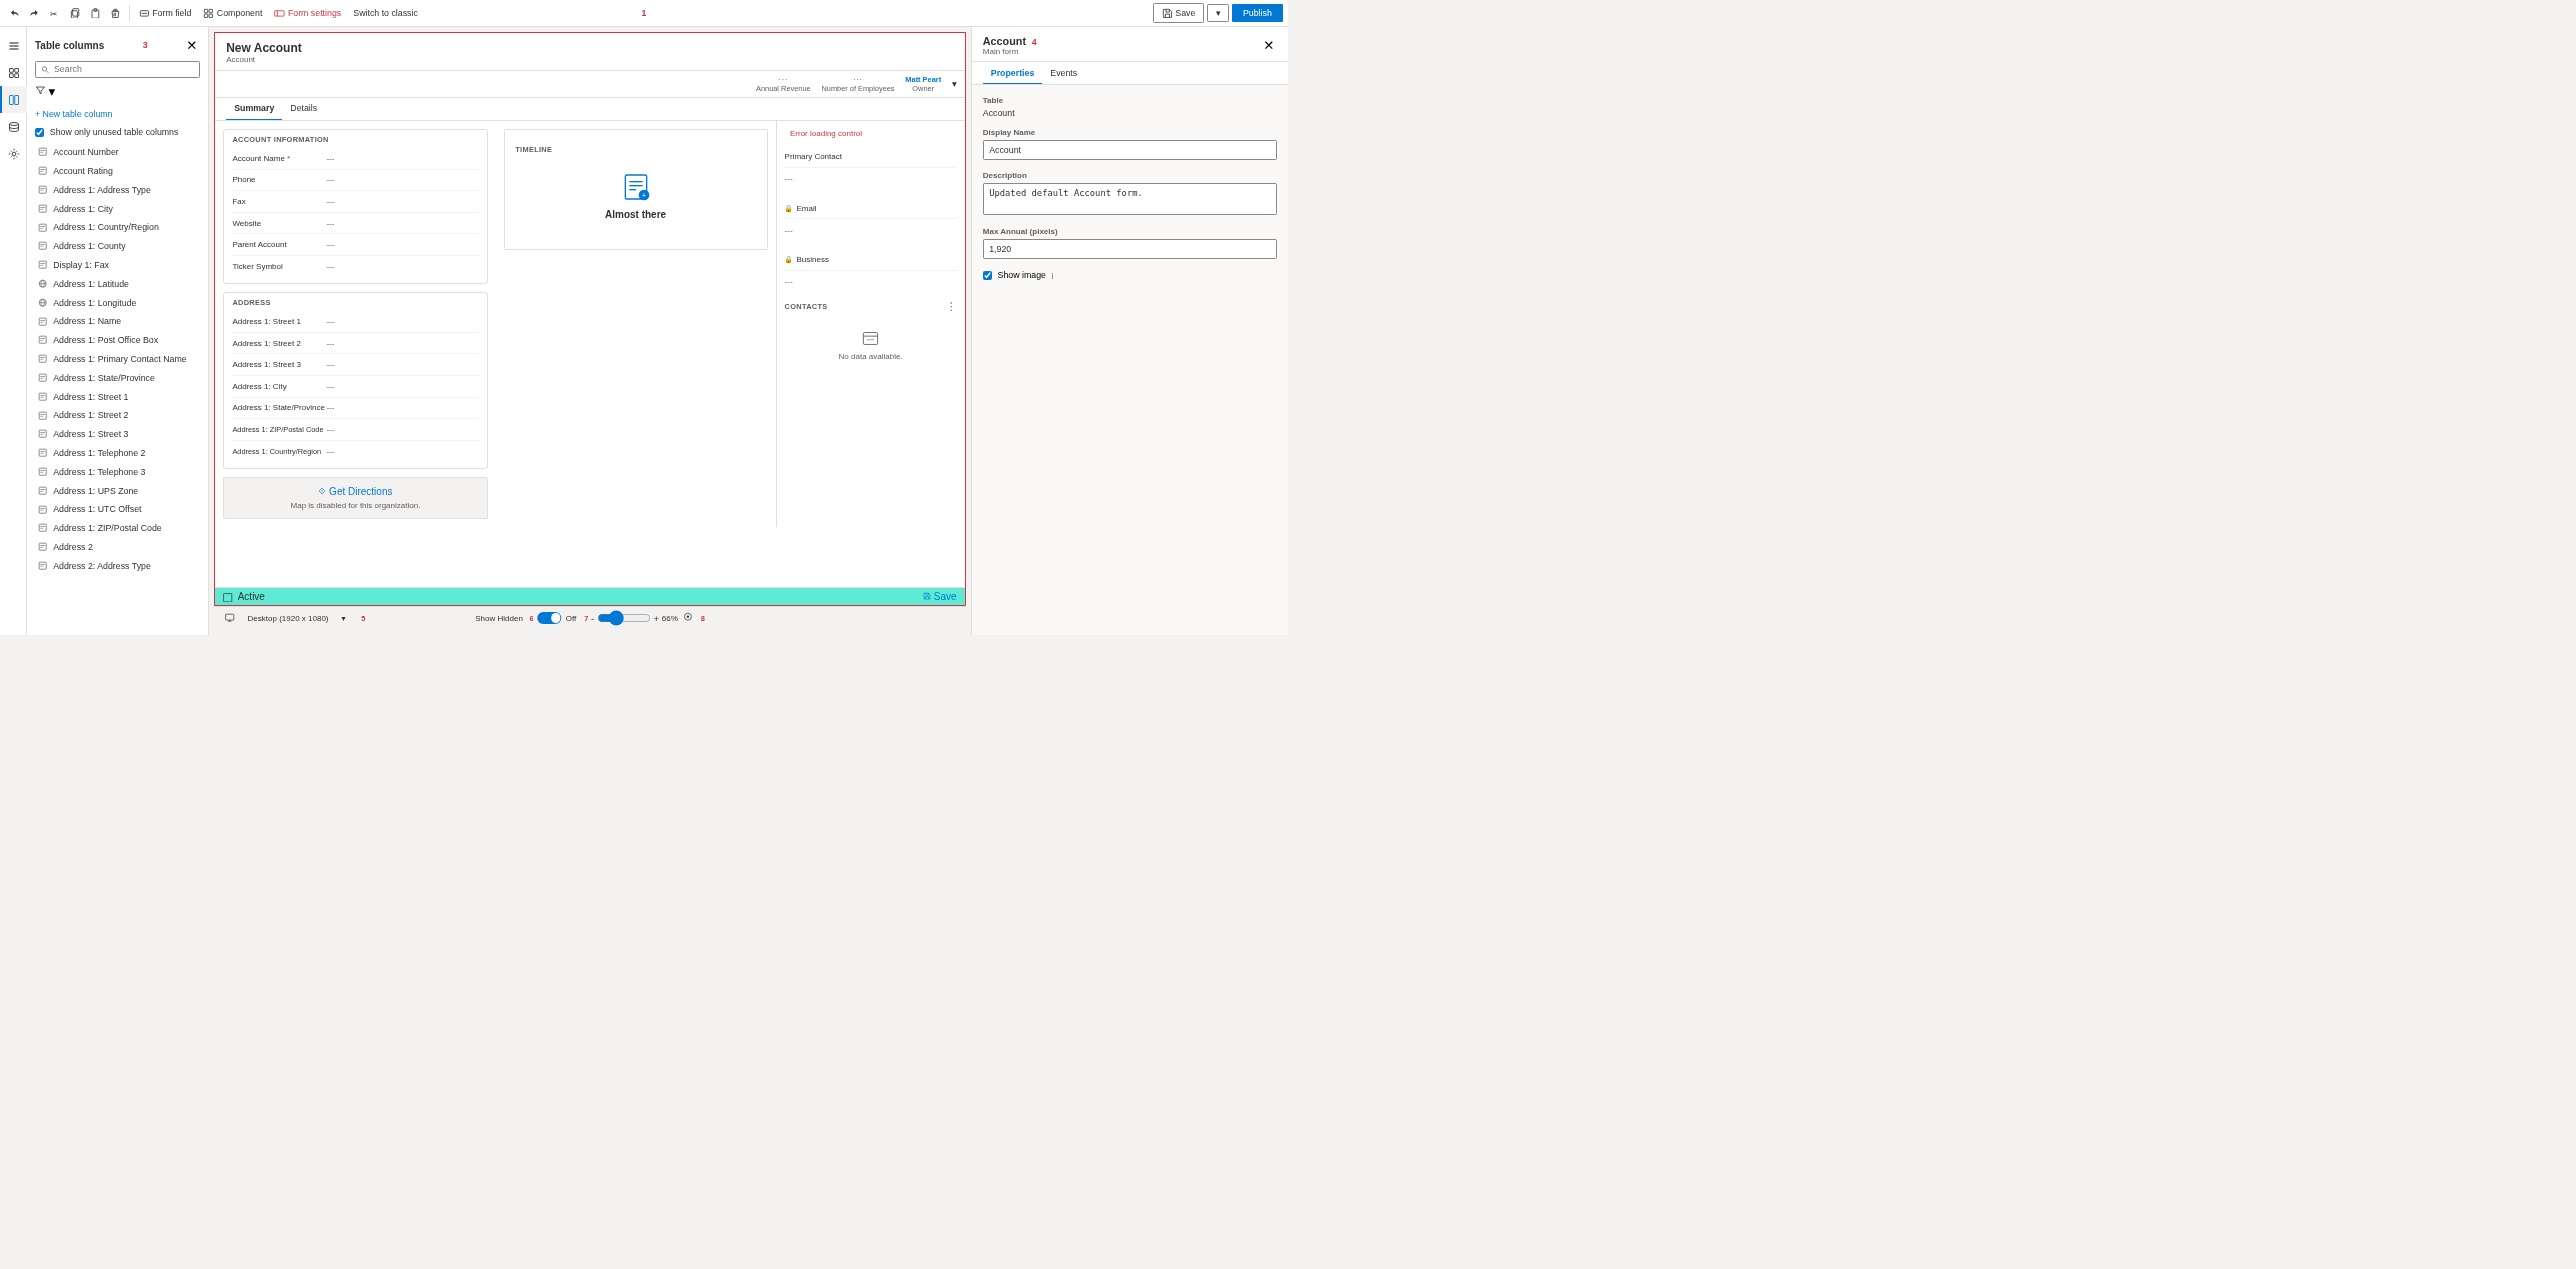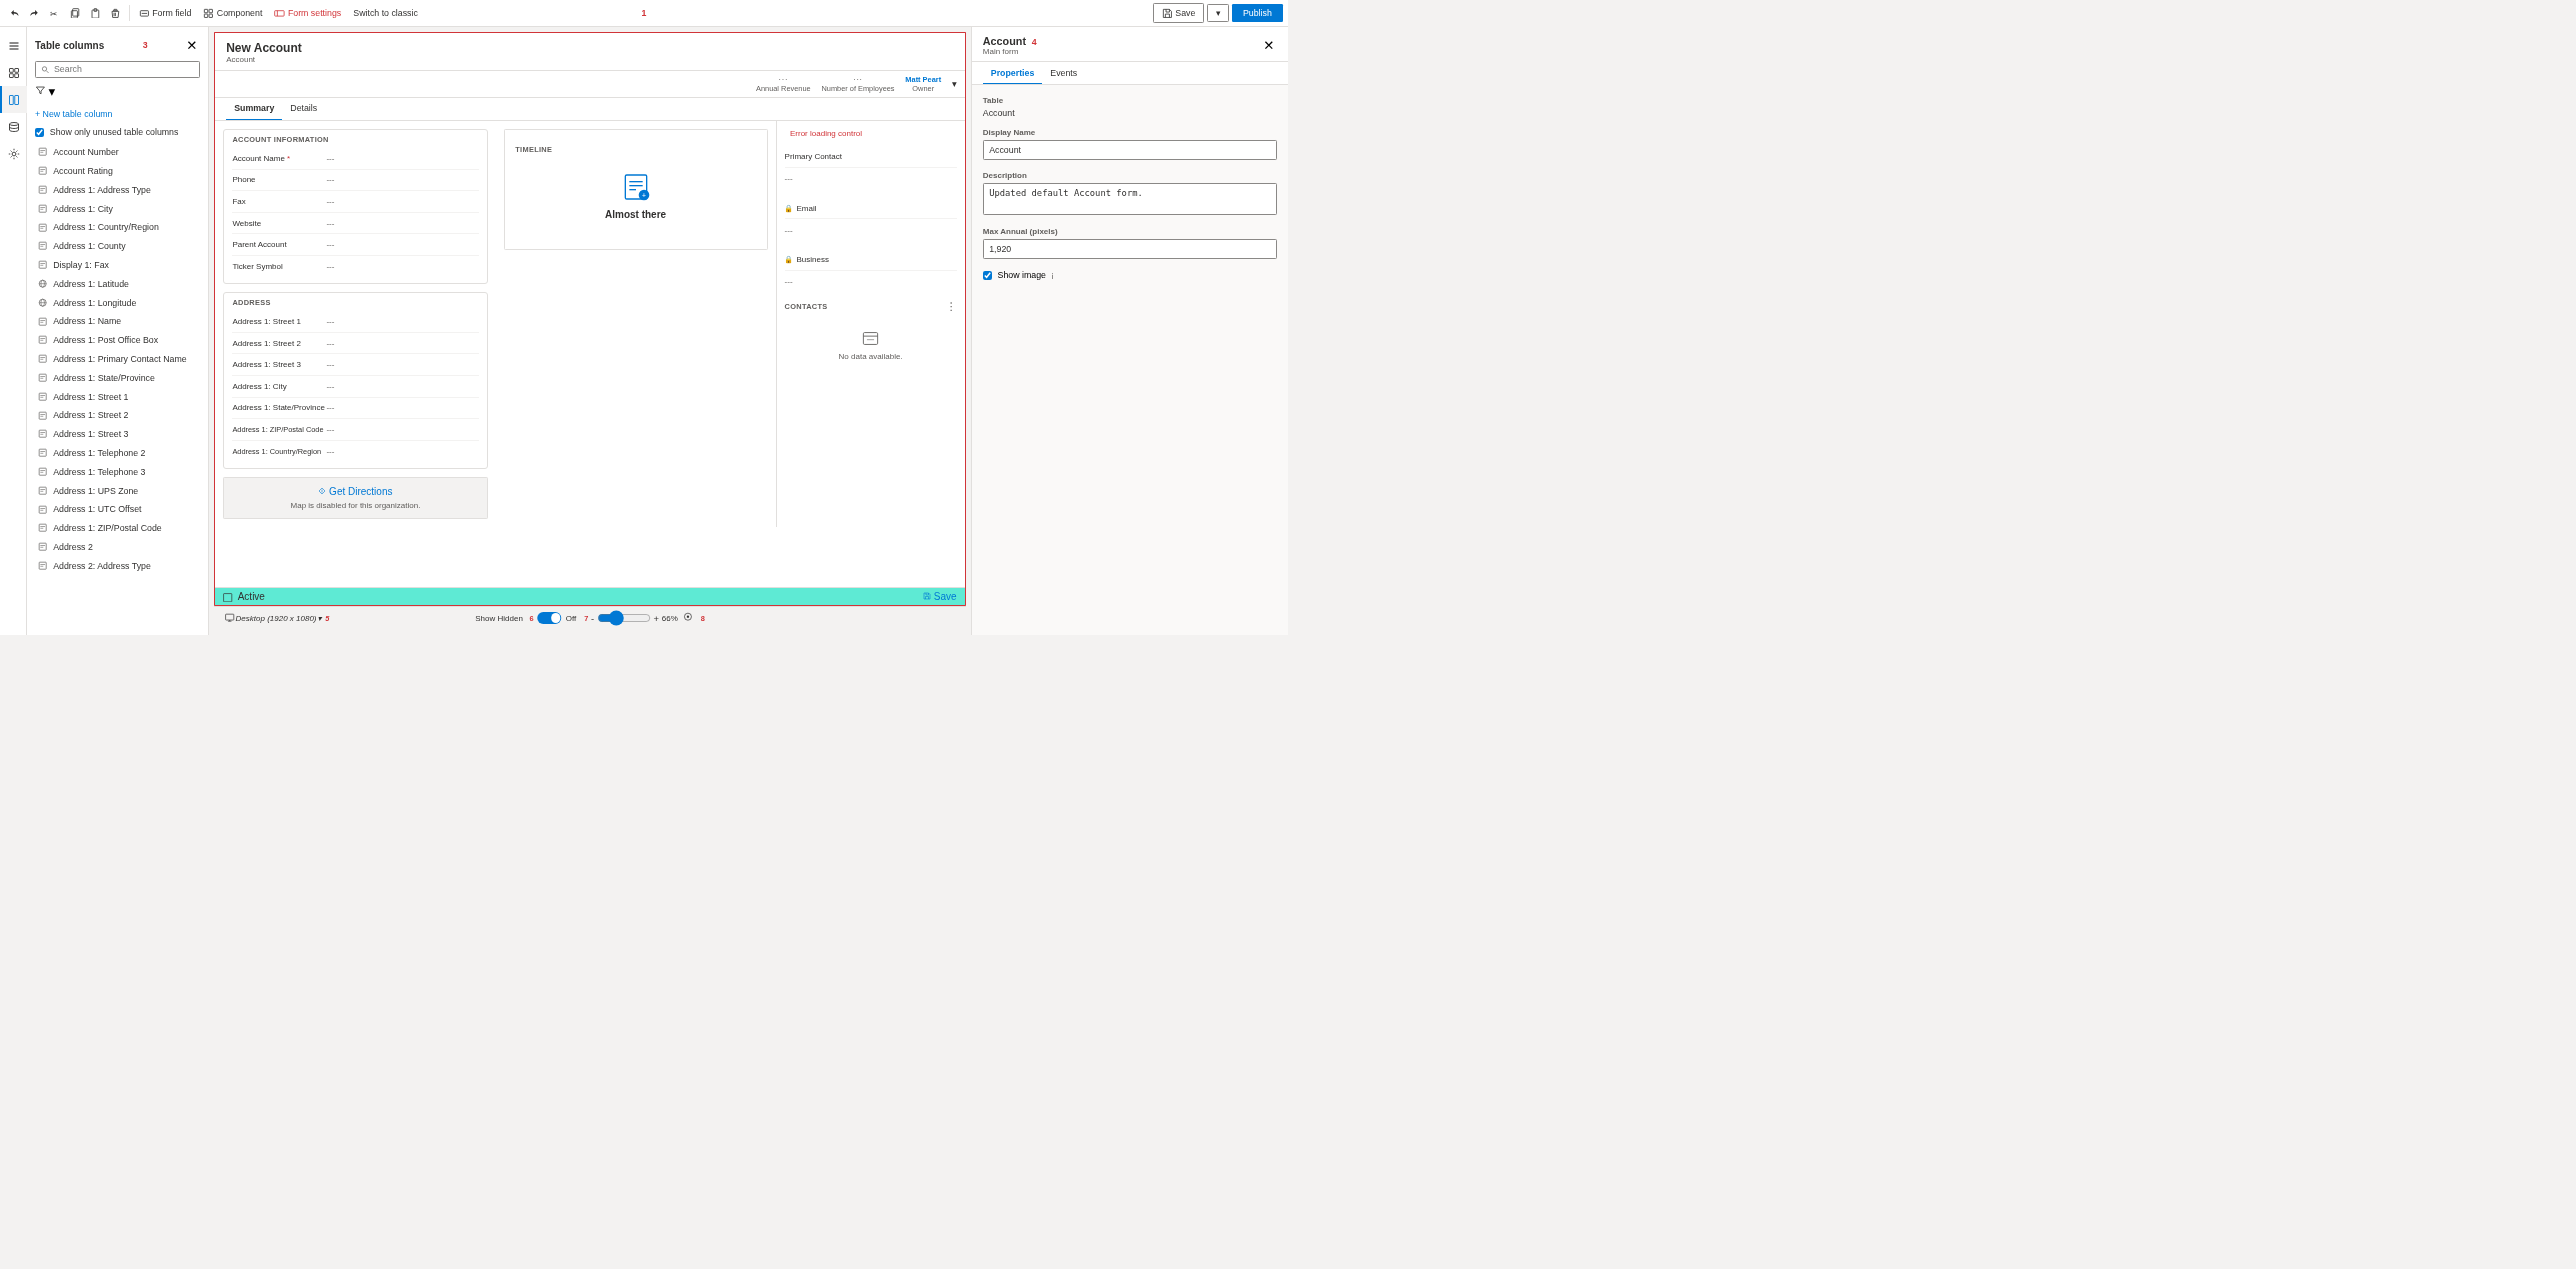--- a/index.html
+++ b/index.html
@@ -193,21 +193,21 @@
     .show-image-row { display: flex; align-items: center; gap: 5.4px; }
     .show-image-row input[type=checkbox] { accent-color: #0078d4; width: 9.4px; height: 9.4px; }
 
     
     .bottom-bar {
       display: flex; align-items: center; justify-content: space-between;
       height: 24px; background: #f3f2f1; border-top: 0.7px solid #e1dfdd;
       padding: 0 10.8px; font-size: 8px; color: #323130;
       position: relative;
     }
-    .bottom-left { display: flex; align-items: center; gap: 1px; cursor: pointer; font-style: italic; }
+    .bottom-left { display: flex; align-items: center; gap: 13px; cursor: pointer; }
     .bottom-center { position: absolute; left: 50%; transform: translateX(-50%); display: flex; align-items: center; gap: 5.4px; }
     .show-hidden-toggle { display: flex; align-items: center; gap: 4px; }
     .toggle-track {
       width: 24px; height: 12px; border-radius: 6px; background: #0078d4; position: relative; cursor: pointer;
     }
     .toggle-thumb {
       width: 9.4px; height: 9.4px; border-radius: 50%; background: #fff;
       position: absolute; top: 1.3px; left: 13.5px; transition: left 0.1s;
     }
     .zoom-slider { width: 54px; accent-color: #0078d4; }

